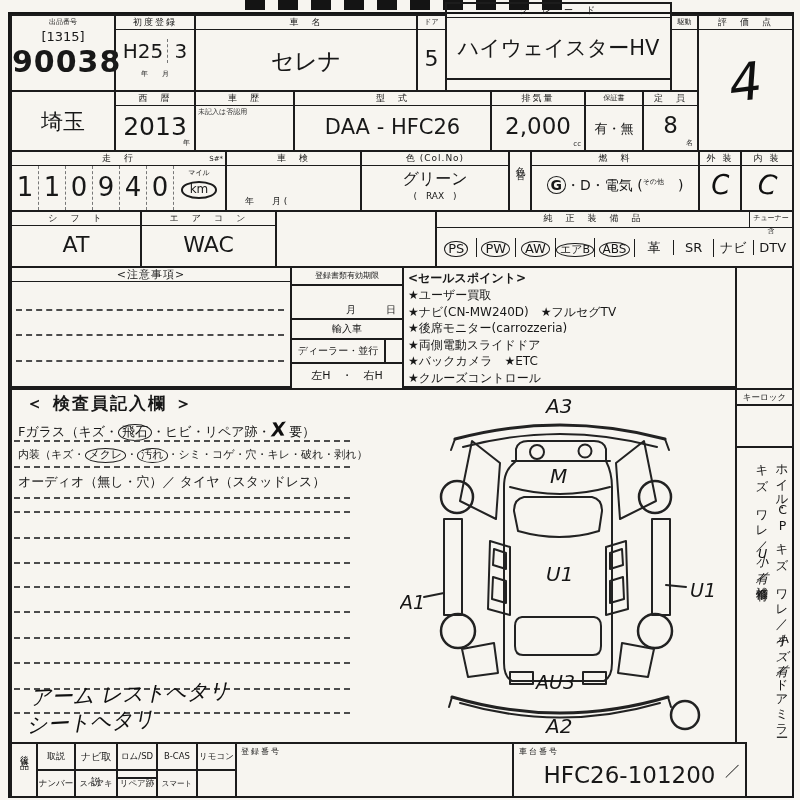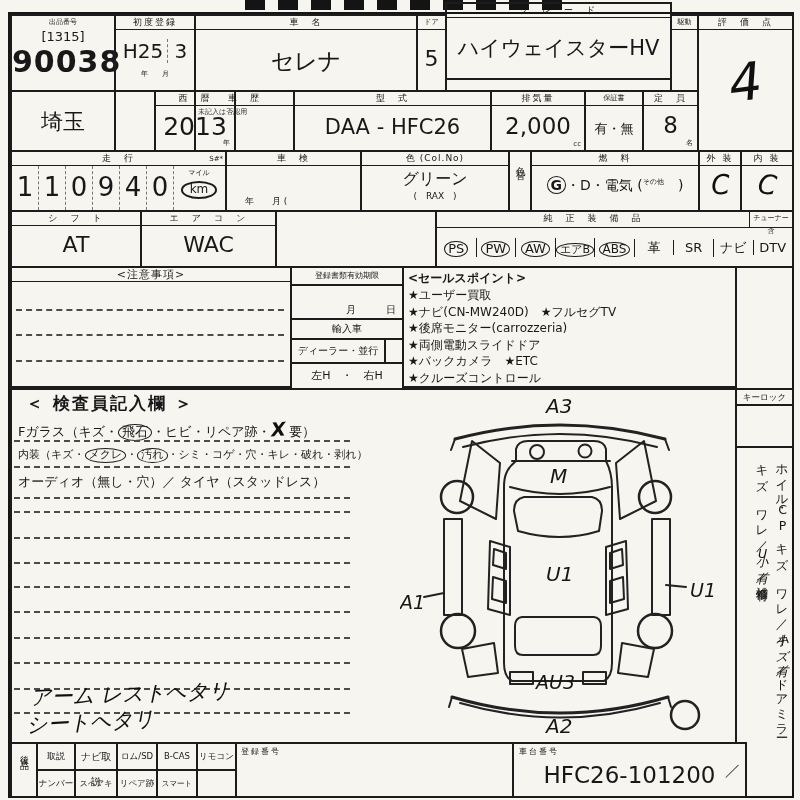--- a/index.html
+++ b/index.html
@@ -65,21 +65,21 @@
 
   <div class="cell" style="left:697px;top:14px;width:97px;height:138px;">
     <span class="lbl u">評　価　点</span>
     <span class="val"><span class="hw" style="font-size:52px;transform:rotate(-7deg);margin-top:22px;">4</span></span>
   </div>
 
   <div class="cell" style="left:10px;top:90px;width:106px;height:62px;">
     <span class="val" style="font-size:22px;margin-top:15px;">埼玉</span>
   </div>
 
-  <div class="cell" style="left:114px;top:90px;width:82px;height:62px;margin-left:40px;">
+  <div class="cell" style="left:114px;top:90px;width:82px;height:62px;">
     <span class="lbl u">西　暦</span>
     <span class="val" style="font-size:25px;margin-top:6px;">2013</span>
     <span class="abs tiny" style="right:4px;bottom:2px;">年</span>
   </div>
 
   <div class="cell" style="left:194px;top:90px;width:101px;height:62px;">
     <span class="lbl u">車　歴</span>
     <span class="tiny" style="display:block;padding:1px 2px;color:#333;">未記入は否認用</span>
   </div>
 
@@ -326,21 +326,21 @@
   <div class="cell" style="left:10px;top:742px;width:28px;height:56px;">
     <span class="vtext" style="display:block;margin:4px auto 0;font-size:9px;height:48px;letter-spacing:3px;">後送品</span>
   </div>
 
   <div class="cell" style="left:36px;top:742px;width:40px;height:29px;">
       <span class="val" style="font-size:9px;line-height:25px;">取説</span>
     </div>
   <div class="cell" style="left:74px;top:742px;width:44px;height:29px;">
       <span class="val" style="font-size:10px;line-height:25px;">ナビ取説</span>
     </div>
-  <div class="cell" style="left:116px;top:742px;width:42px;height:29px;">
+  <div class="cell" style="left:116px;top:742px;width:42px;height:37px;">
       <span class="val" style="font-size:8.5px;line-height:25px;">ロム/SD</span>
     </div>
   <div class="cell" style="left:156px;top:742px;width:42px;height:29px;">
       <span class="val" style="font-size:8.5px;line-height:25px;">B-CAS</span>
     </div>
   <div class="cell" style="left:196px;top:742px;width:41px;height:29px;">
       <span class="val" style="font-size:8.5px;line-height:25px;">リモコン</span>
     </div>
 
   <div class="cell" style="left:36px;top:769px;width:40px;height:29px;">

